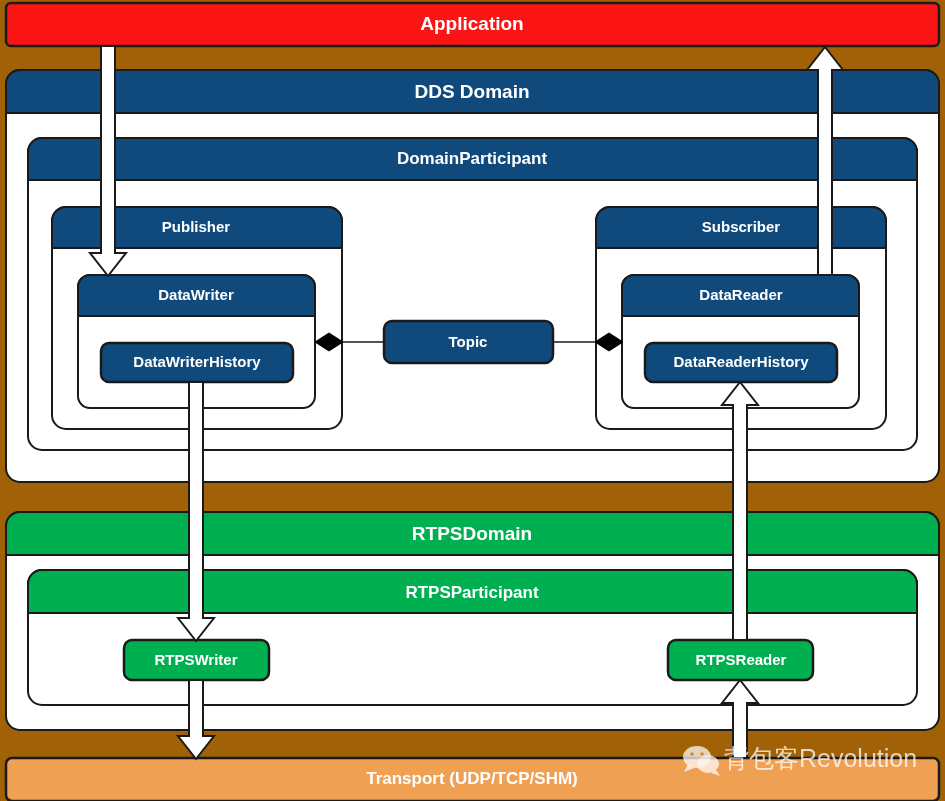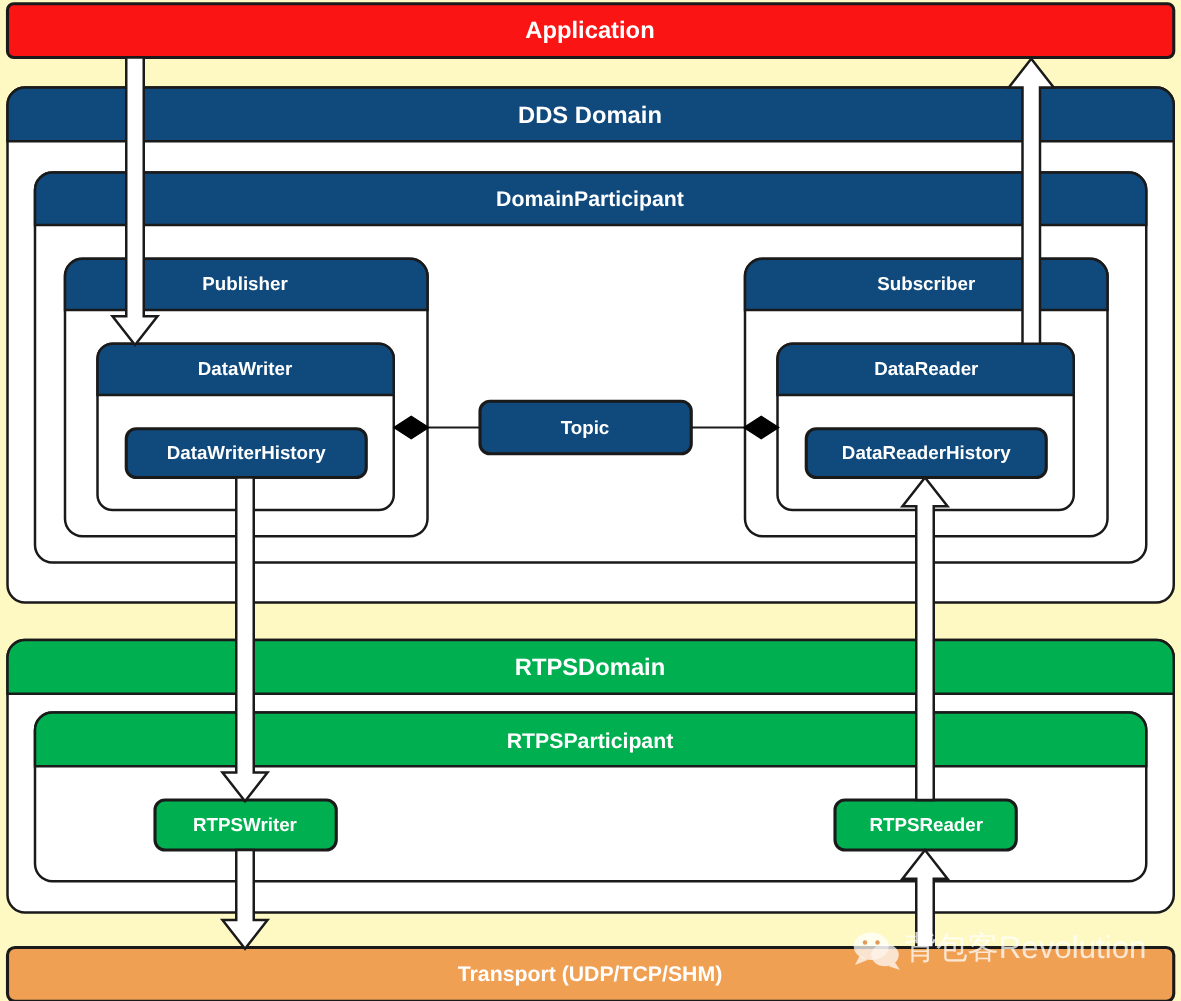--- a/index.html
+++ b/index.html
@@ -7,21 +7,21 @@
     padding: 0;
     background: #ffffff;
   }
   body {
     font-family: "Liberation Sans", sans-serif;
   }
   #canvas {
     position: relative;
     width: 945px;
     height: 801px;
-    background: #fef9c3;
+    background: #a16207;
     overflow: hidden;
   }
   #diagram-svg {
     position: absolute;
     left: 0;
     top: 0;
     width: 945px;
     height: 801px;
   }
   .lbl {

